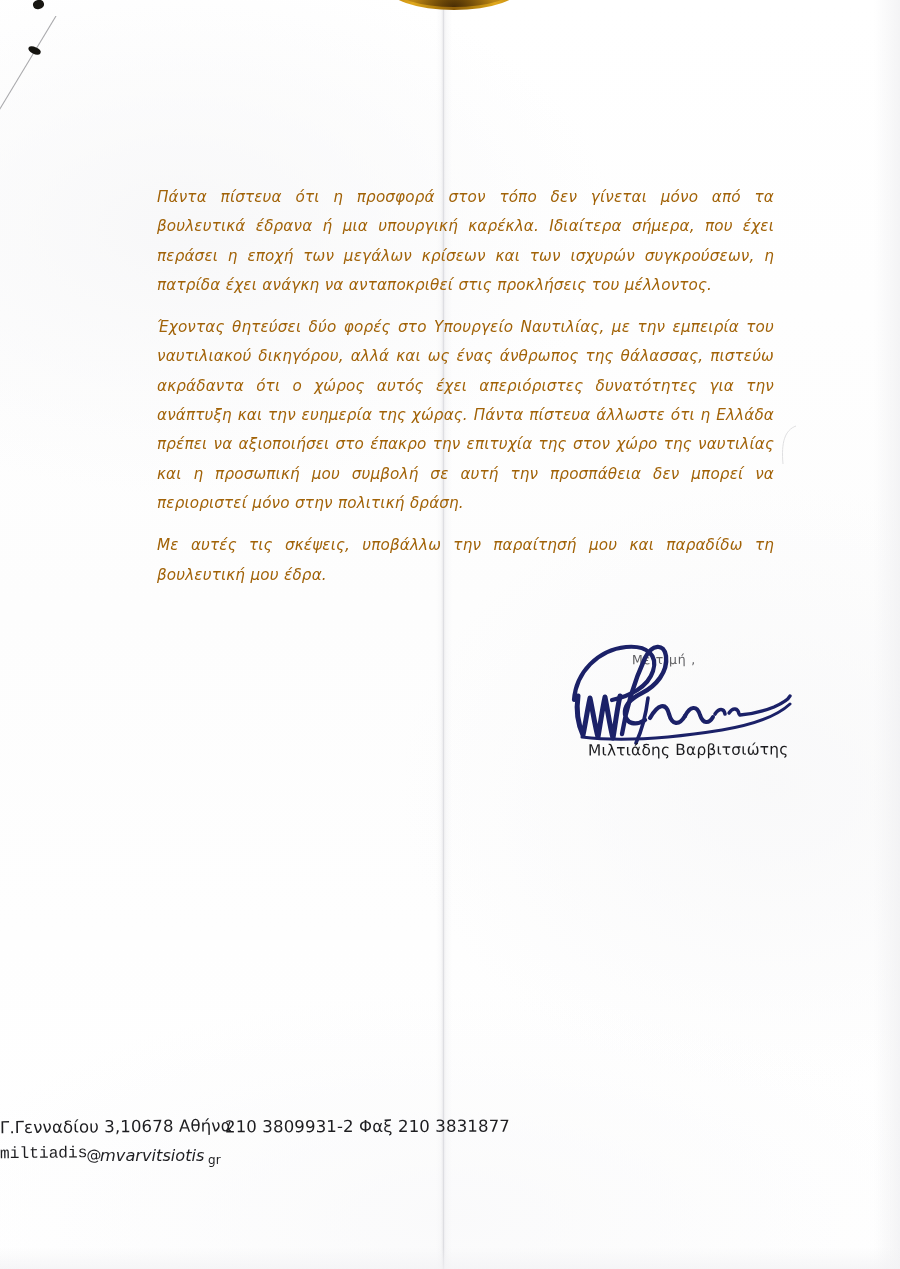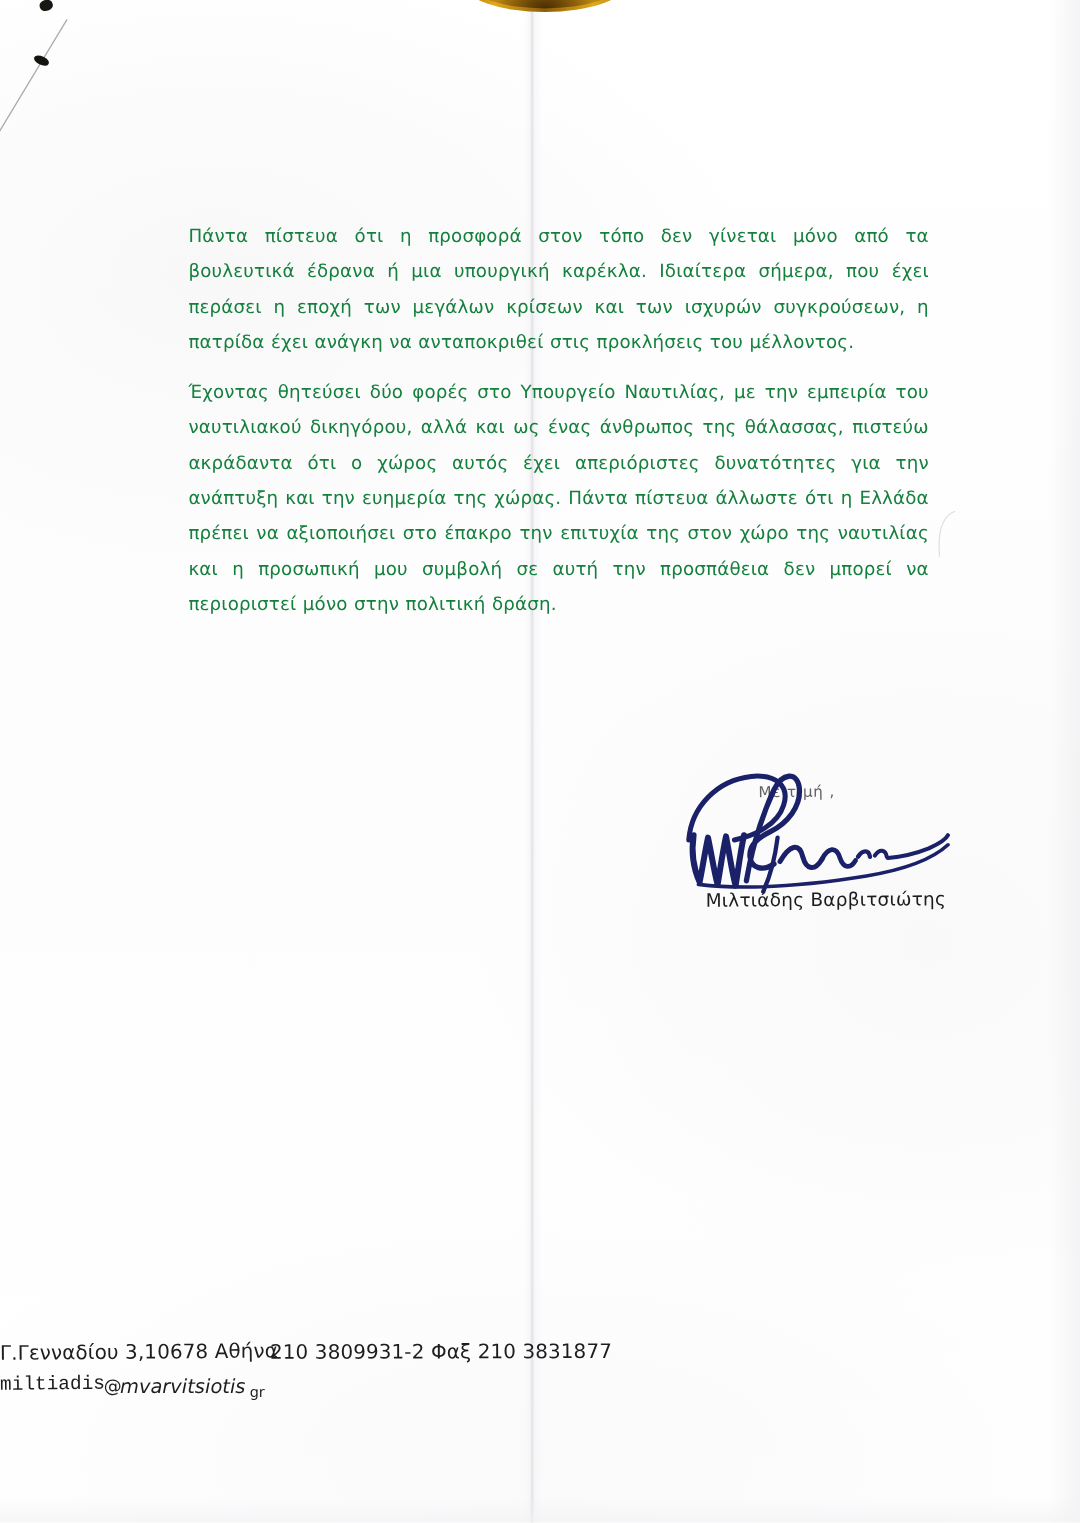--- a/index.html
+++ b/index.html
@@ -120,25 +120,26 @@
   .letter-body {
     position: absolute;
     left: 157px;
     top: 183px;
     width: 617px;
   }
   .para {
     font-family: "DejaVu Sans", sans-serif;
     font-size: 15.2px;
     line-height: 29.3px;
-    color: #15803d;
+    color: #a16207;
     text-align: justify;
     margin: 0 0 13px 0;
     letter-spacing: 0.15px;
     word-spacing: 0.4px;
+    font-style: italic;
     -webkit-font-smoothing: antialiased;
   }
   .para:last-child { margin-bottom: 0; }
 
   
   .sig-block {
     position: absolute;
     left: 556px;
     top: 630px;
     width: 250px;
@@ -243,20 +244,21 @@
   <div class="scan-blob"></div>
   <div class="scan-blob2"></div>
 
   <svg class="hairline-curl" viewBox="0 0 22 44">
     <path d="M 18 2 C 7 6, 3 18, 5 40" stroke="#b6b6ba" stroke-width="1" fill="none"></path>
   </svg>
 
   <div class="letter-body">
     <p class="para">Πάντα πίστευα ότι η προσφορά στον τόπο δεν γίνεται μόνο από τα βουλευτικά έδρανα ή μια υπουργική καρέκλα. Ιδιαίτερα σήμερα, που έχει περάσει η εποχή των μεγάλων κρίσεων και των ισχυρών συγκρούσεων, η πατρίδα έχει ανάγκη να ανταποκριθεί στις προκλήσεις του μέλλοντος.</p>
     <p class="para">Έχοντας θητεύσει δύο φορές στο Υπουργείο Ναυτιλίας, με την εμπειρία του ναυτιλιακού δικηγόρου, αλλά και ως ένας άνθρωπος της θάλασσας, πιστεύω ακράδαντα ότι ο χώρος αυτός έχει απεριόριστες δυνατότητες για την ανάπτυξη και την ευημερία της χώρας. Πάντα πίστευα άλλωστε ότι η Ελλάδα πρέπει να αξιοποιήσει στο έπακρο την επιτυχία της στον χώρο της ναυτιλίας και η προσωπική μου συμβολή σε αυτή την προσπάθεια δεν μπορεί να περιοριστεί μόνο στην πολιτική δράση.</p>
+    <p class="para">Με αυτές τις σκέψεις, υποβάλλω την παραίτησή μου και  παραδίδω τη βουλευτική μου έδρα.</p>
   </div>
 
   <div class="sig-block">
     <div class="closing">Με τιμή ,</div>
 
     <svg class="sig-svg" width="250" height="110" viewBox="0 0 250 110">
       <g fill="none" stroke="#1b2168" stroke-linecap="round" stroke-linejoin="round">
 
         <path d="M 22 62 C 24 34, 46 12, 74 9 C 96 7, 106 18, 101 33
                  C 96 49, 78 58, 60 62" stroke-width="4.2"></path>

